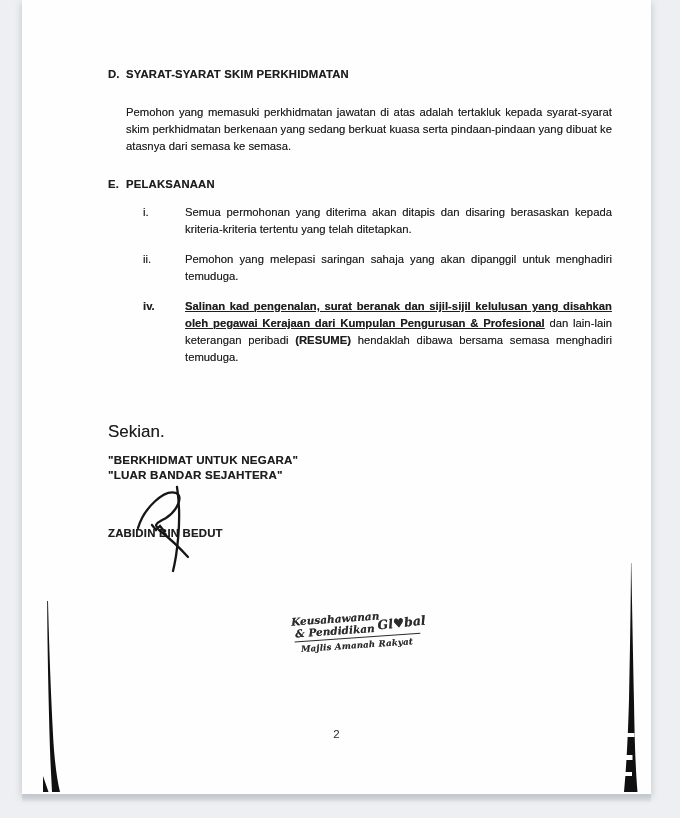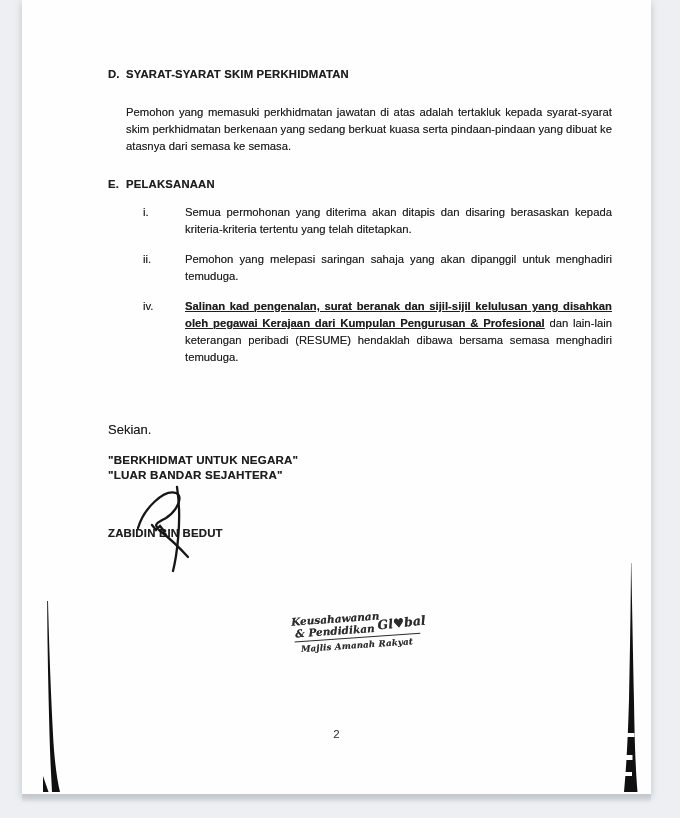--- a/index.html
+++ b/index.html
@@ -25,26 +25,26 @@
   .sec-head{display:flex;font-weight:700;letter-spacing:.2px;}
   .sec-head.d{margin-bottom:21px;}
   .sec-head.e{margin-bottom:11px;}
   .sec-letter{width:18px;flex:none;}
   .sec-para{
     margin-left:18px;width:486px;text-align:justify;margin-bottom:21px;
   }
   .item{display:flex;margin-left:35px;margin-bottom:13px;}
   .item-num{width:42px;flex:none;}
   .item-text{width:427px;text-align:justify;}
-  .item.iv .item-num{font-weight:400;}
+  .item.iv .item-num{font-weight:700;}
   .abs-block{
     position:absolute;left:86px;color:#1e1e1e;
     text-shadow:0 0 .45px rgba(30,30,30,.55);
   }
-  .closing{top:422px;font-size:13px;}
+  .closing{top:422px;font-size:17px;}
   .slogans{top:452px;font-size:11.6px;font-weight:700;line-height:15px;letter-spacing:.2px;}
   .sig-block{top:526px;font-size:11.4px;font-weight:700;line-height:14.5px;letter-spacing:.2px;}
   .signature{position:absolute;left:106px;top:484px;z-index:4;}
   .signature path{fill:none;stroke:#161616;stroke-width:2.3;stroke-linecap:round;}
   .stamp{
     position:absolute;left:270px;top:612px;width:134px;z-index:3;
     transform:rotate(-4deg);color:#2b2b2b;
     font-family:"DejaVu Serif",serif;font-style:italic;font-weight:700;
     text-shadow:0 0 .4px rgba(43,43,43,.6);
   }
@@ -83,21 +83,21 @@
     </div>
 
     <div class="item">
       <span class="item-num">ii.</span>
       <span class="item-text"><span>Pemohon yang melepasi saringan sahaja yang akan dipanggil untuk menghadiri temuduga.</span></span>
     </div>
 
 
     <div class="item iv">
       <span class="item-num">iv.</span>
-      <span class="item-text"><span style="font-weight: 700; text-decoration: underline;">Salinan kad pengenalan, surat beranak dan sijil-sijil kelulusan yang disahkan oleh pegawai Kerajaan dari Kumpulan Pengurusan &amp; Profesional</span><span> dan lain-lain keterangan peribadi </span><span style="font-weight: 400;">(RESUME)</span><span> hendaklah dibawa bersama semasa menghadiri temuduga.</span></span>
+      <span class="item-text"><span style="font-weight: 700; text-decoration: underline;">Salinan kad pengenalan, surat beranak dan sijil-sijil kelulusan yang disahkan oleh pegawai Kerajaan dari Kumpulan Pengurusan &amp; Profesional</span><span> dan lain-lain keterangan peribadi </span><span style="font-weight: 700;">(RESUME)</span><span> hendaklah dibawa bersama semasa menghadiri temuduga.</span></span>
     </div>
 
   </div>
 
   <div class="abs-block closing">Sekian.</div>
 
   <div class="abs-block slogans">
     <div>"BERKHIDMAT UNTUK NEGARA"</div>
     <div>"LUAR BANDAR SEJAHTERA"</div>
   </div>

